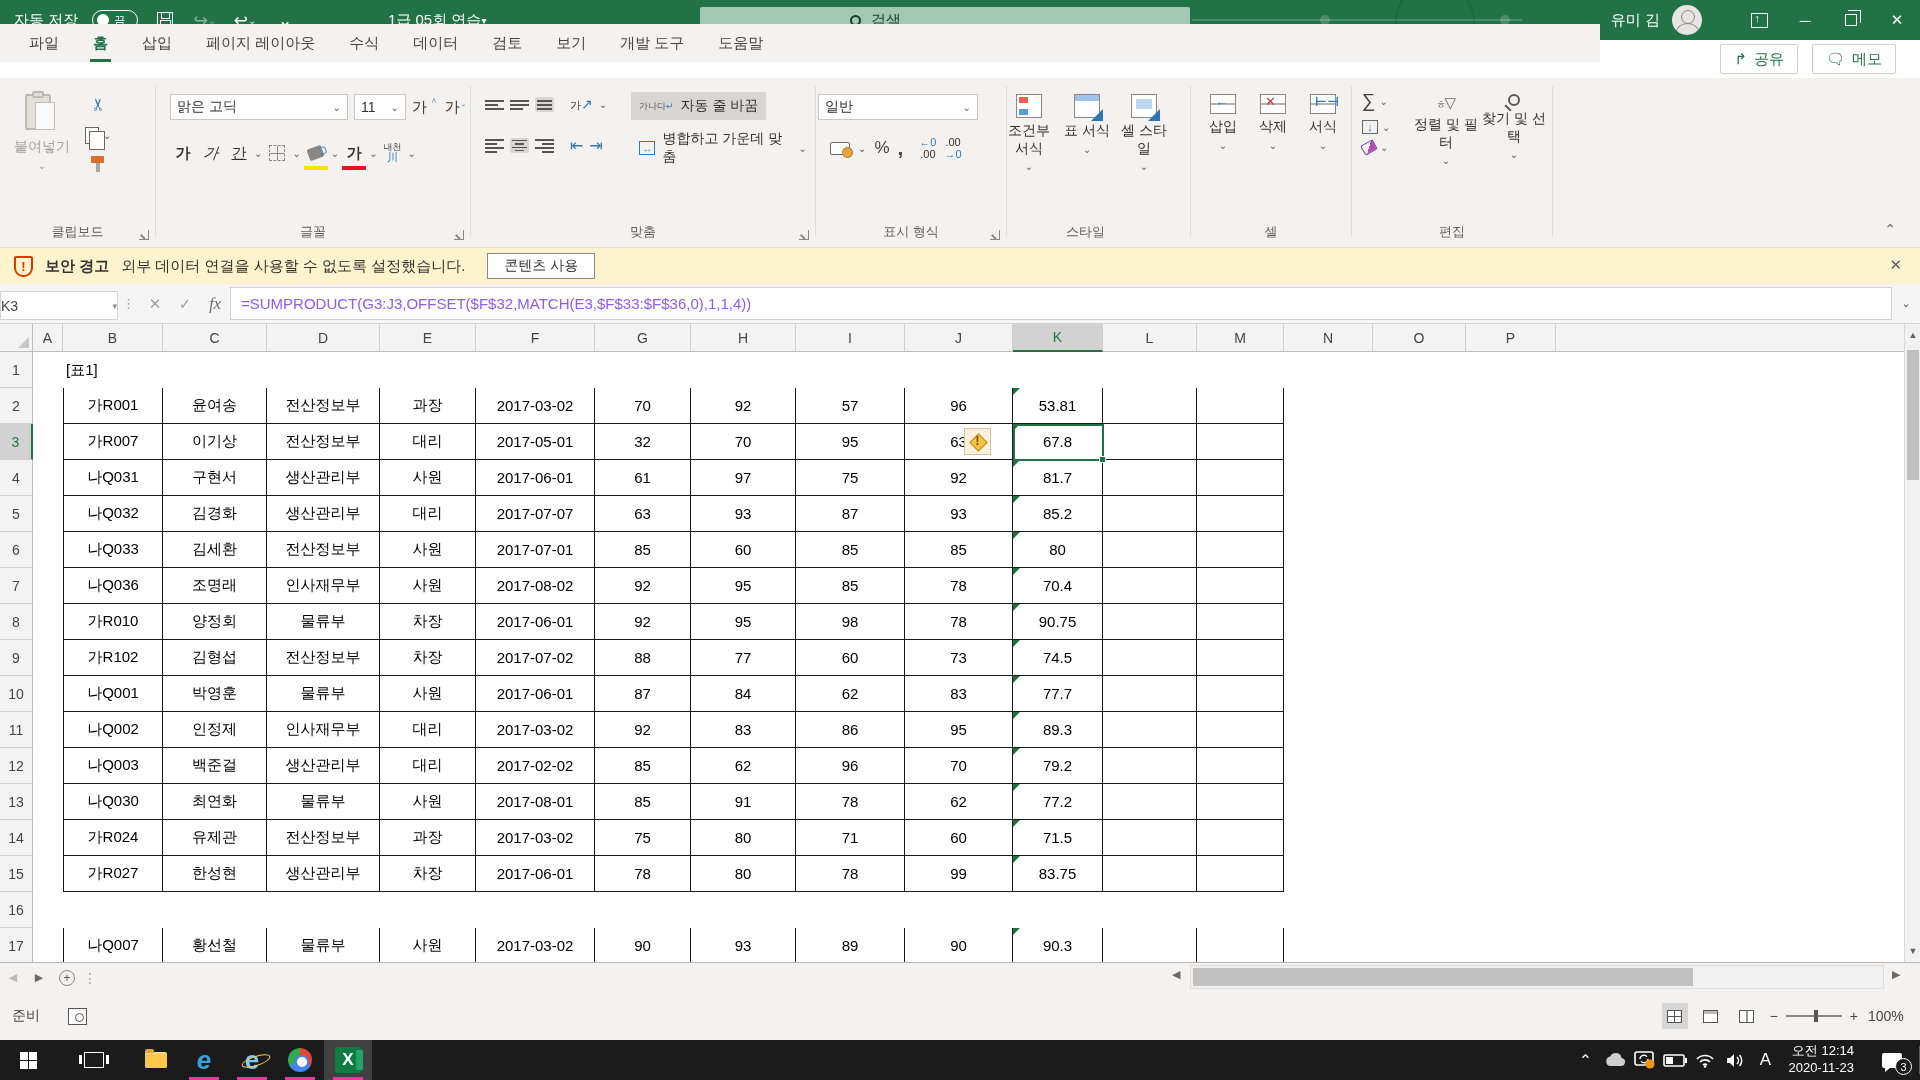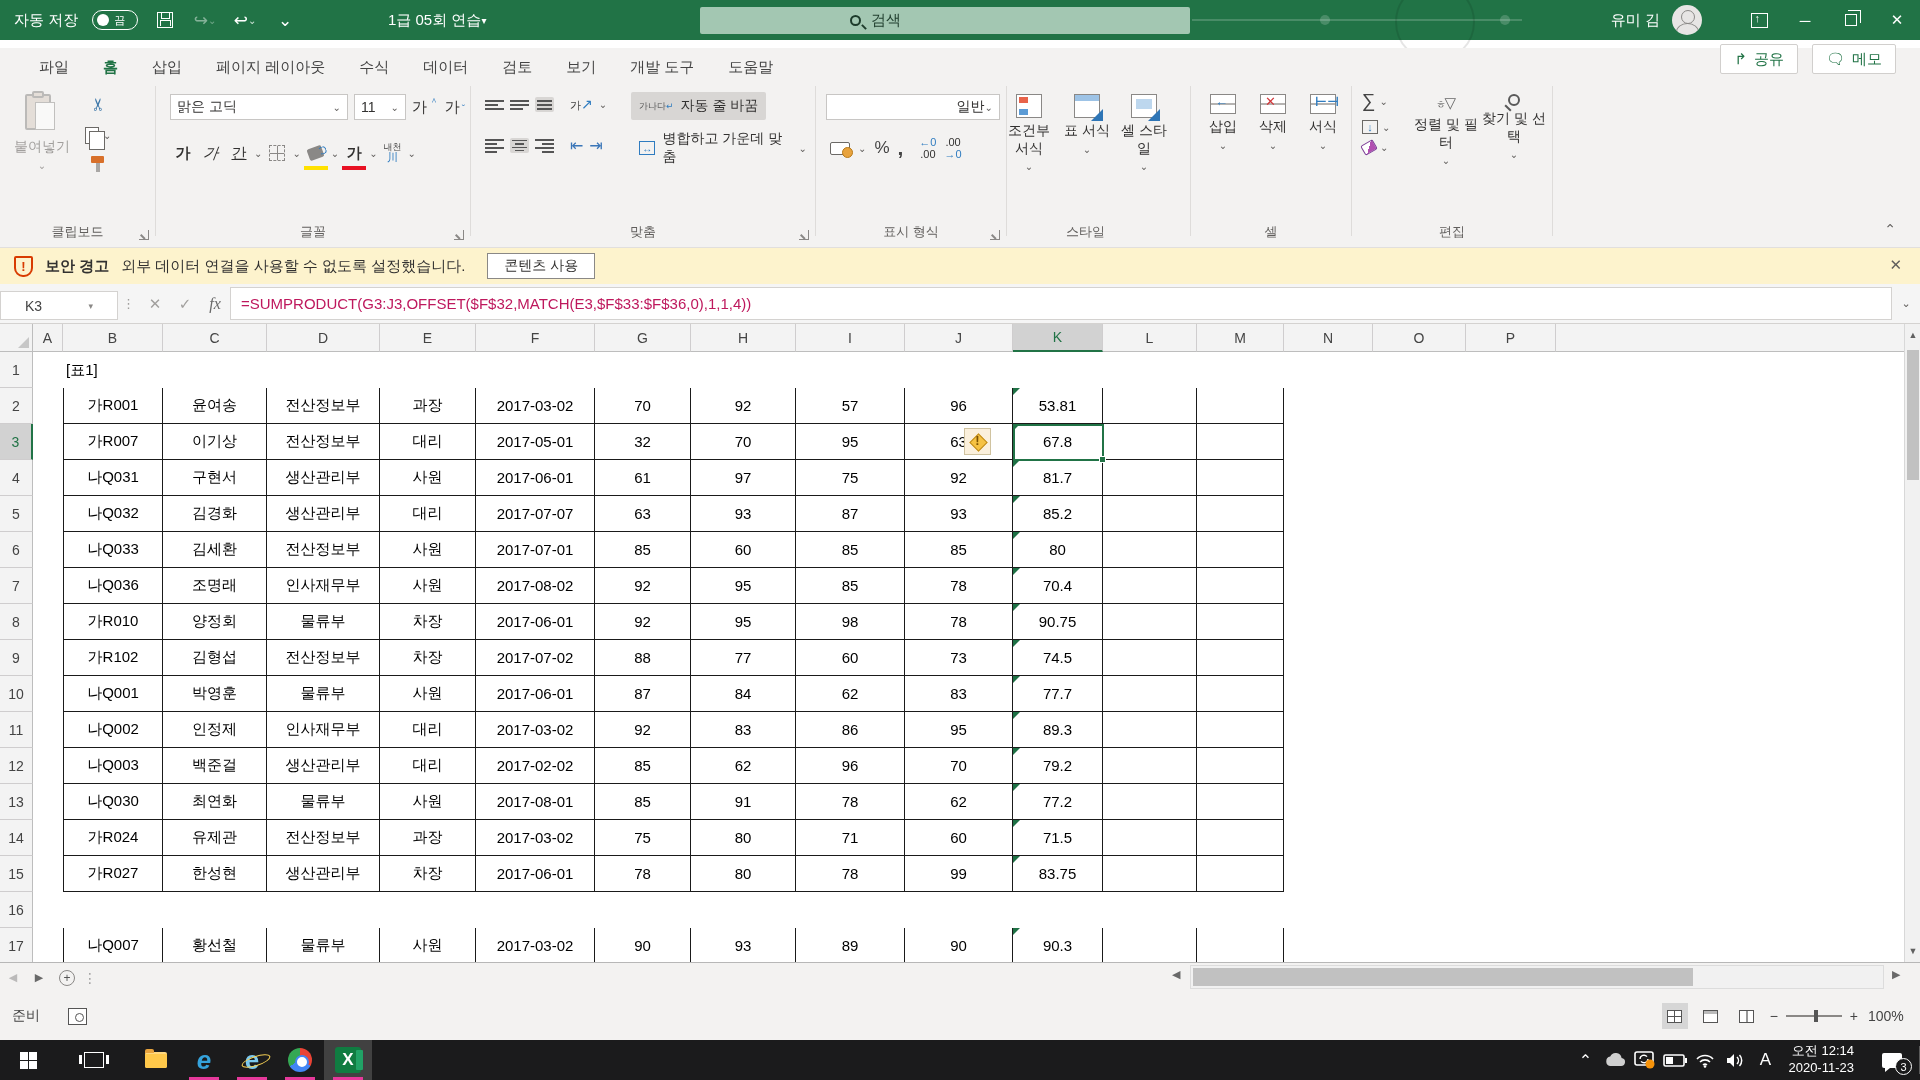--- a/index.html
+++ b/index.html
@@ -32,22 +32,22 @@
   .cap-btn { width:46px; height:40px; display:flex; align-items:center; justify-content:center; font-size:15px; }
   .ribdisp { width:17px; height:15px; border:1.5px solid #fff; position:relative; }
   .ribdisp:after { content:'↑'; position:absolute; left:3px; top:-2px; font-size:11px; }
   .restore-glyph { width:12px; height:12px; border:1.5px solid #fff; position:relative; }
   .restore-glyph:before { content:''; position:absolute; left:2px; top:-5px; width:12px; height:12px; border-top:1.5px solid #fff; border-right:1.5px solid #fff; }
   .deco-line { position:absolute; top:19px; left:1192px; width:330px; height:2px; background:rgba(255,255,255,.18); }
   .deco-node { position:absolute; top:15px; width:10px; height:10px; border-radius:50%; background:rgba(255,255,255,.18); }
   .deco-circ { position:absolute; border:2px solid rgba(0,0,0,.10); border-radius:50%; }
 
   
-  .ribtabs { position:absolute; left:0; top:48px; width:1920px; height:38px; background:#f3f2f1;
-    display:flex; align-items:center; padding-left:22px; gap:0; }
+  .ribtabs { position:absolute; left:0; top:24px; width:1600px; height:38px; background:#f3f2f1;
+    display:flex; align-items:center; padding-left:12px; gap:0; }
   .rtab { padding:0 17px; height:38px; display:flex; align-items:center; font-size:15px; color:#444; position:relative; }
   .rtab.active { font-weight:bold; color:#217346; }
   .rtab.active:after { content:''; position:absolute; left:14px; right:14px; bottom:0; height:3px; background:#217346; }
   .tab-actions { position:absolute; right:24px; top:44px; display:flex; gap:14px; }
   .tab-act-btn { height:30px; border:1px solid #d1cfcd; background:#fff; border-radius:2px; color:#217346;
     display:flex; align-items:center; gap:7px; padding:0 13px; font-size:15px; }
 
   
   .ribbon { position:absolute; left:0; top:78px; width:1920px; height:170px; background:#f3f2f1; border-bottom:1px solid #e1dfdd; }
   .group { position:absolute; top:0; height:170px; }
@@ -139,26 +139,26 @@
   .shield { width:19px; height:21px; border:2px solid #d83b01; border-radius:2px 2px 9px 9px; color:#d83b01;
     font-weight:bold; font-size:13px; display:flex; align-items:center; justify-content:center; }
   .msg-btn { height:26px; border:1px solid #8a8886; background:#fff; padding:0 16px; font-size:14px;
     display:flex; align-items:center; margin-left:10px; }
   .msg-close { position:absolute; right:18px; top:8px; color:#605e5c; font-size:15px; }
 
   
   .fbar { position:absolute; left:0; top:284px; width:1920px; height:40px; background:#f5f5f5;
     border-bottom:1px solid #d4d2d0; display:flex; align-items:stretch; }
   .namebox { width:118px; background:#fff; border:1px solid #d4d2d0; margin:7px 0 3px 0;
-    display:flex; align-items:center; justify-content:space-between; padding:0 24px; font-size:14px; color:#444; }
+    display:flex; align-items:center; justify-content:space-between; padding:0 0; font-size:14px; color:#444; }
   .fb-dots { width:22px; display:flex; align-items:center; justify-content:center; color:#a19f9d; font-size:13px; letter-spacing:1px; }
   .fb-ic { width:30px; display:flex; align-items:center; justify-content:center; color:#a19f9d; font-size:15px; }
   .fx { font-family:"Liberation Serif",serif; font-style:italic; color:#6a6a6a; font-size:16px; }
   .fb-input { flex:1; background:#fff; border:1px solid #d4d2d0; margin:3px 0; display:flex; align-items:center;
-    padding:0 10px; font-size:15px; color:#be185d; white-space:nowrap; overflow:hidden; }
+    padding:0 10px; font-size:15px; color:#8b5cf6; white-space:nowrap; overflow:hidden; }
   .fb-exp { width:28px; display:flex; align-items:center; justify-content:center; color:#605e5c; font-size:11px; }
 
   
   .sheet { position:absolute; left:0; top:324px; width:1920px; height:638px; background:#fff; }
   .corner { position:absolute; left:0; top:0; width:33px; height:28px; background:#f3f3f3;
     border-right:1px solid #bdbdbd; border-bottom:1px solid #bdbdbd; }
   .corner:after { content:''; position:absolute; right:3px; bottom:3px; border-left:11px solid transparent; border-bottom:11px solid #c7c7c7; }
   .colrow { position:absolute; left:33px; top:0; height:28px; display:flex; }
   .colcell { height:28px; display:flex; align-items:center; justify-content:center; font-size:14px; color:#444;
     background:#f3f3f3; border-right:1px solid #cfcdce; border-bottom:1px solid #bdbdbd; }
@@ -449,21 +449,21 @@
       <span class="merge-ic">↔</span>
       <span>병합하고 가운데 맞춤</span>
       <span class="chev">⌄</span>
     </div>
     <div class="glabel">맞춤</div>
     <div class="launcher"></div>
   </div>
   <div class="gsep" style="left:815px;"></div>
 
   <div class="group" style="left:816px; width:190px;">
-    <div class="combo" style="position:absolute; left:10px; top:16px; width:174px;justify-content:flex-end;">
+    <div class="combo" style="position:absolute; left:2px; top:16px; width:160px;">
       <span>일반</span>
         <span class="chev">⌄</span>
     </div>
     <div style="position:absolute; left:14px; top:58px; display:flex; gap:8px; align-items:center;">
       <span class="acct-ic"></span>
       <span class="chev">⌄</span>
       <span style="font-size:17px; color:#444;">%</span>
       <span style="font-size:21px; font-weight:bold; color:#444;">,</span>
       <span class="dec-ic" style="margin-left:8px">
           <span class="arr">←0</span>

